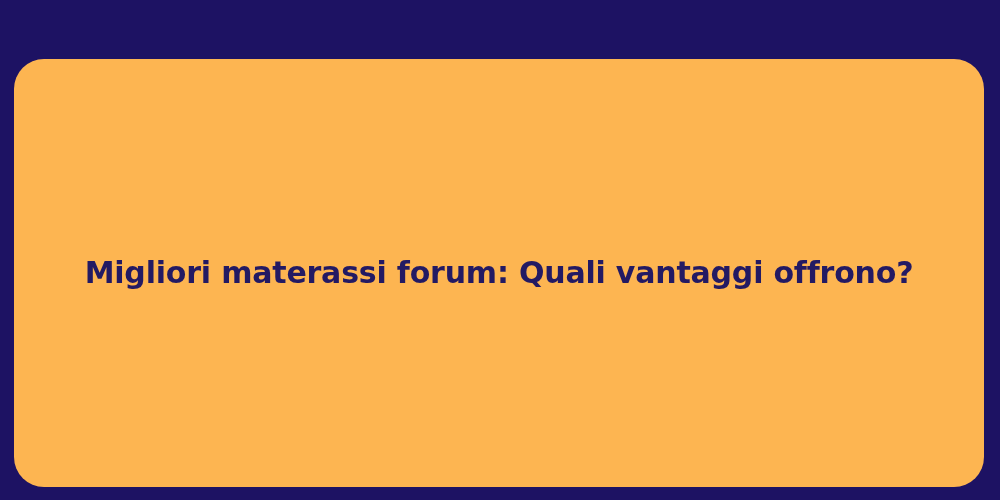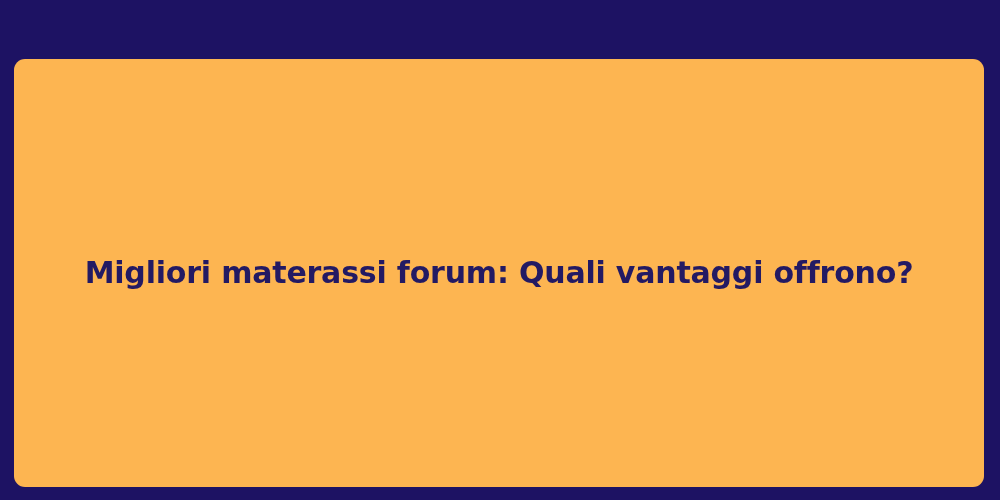--- a/index.html
+++ b/index.html
@@ -43,16 +43,16 @@
     font-size: 31px;
     line-height: 1.25;
     letter-spacing: -0.2px;
     white-space: nowrap;
   }
 </style>
 </head>
 <body>
 
 <div id="banner-root" style="background: rgb(29, 18, 99);">
-  <div id="card" style="background: rgb(253, 181, 81); border-radius: 11px; margin-top: 45px;">
+  <div id="card" style="background: rgb(253, 181, 81); border-radius: 30px; margin-top: 45px;">
     <h1 id="title" style="color: rgb(35, 26, 99); text-align: center; font-size: 30px;">Migliori materassi forum: Quali vantaggi offrono?</h1>
   </div>
 </div>
 
 </body></html>

